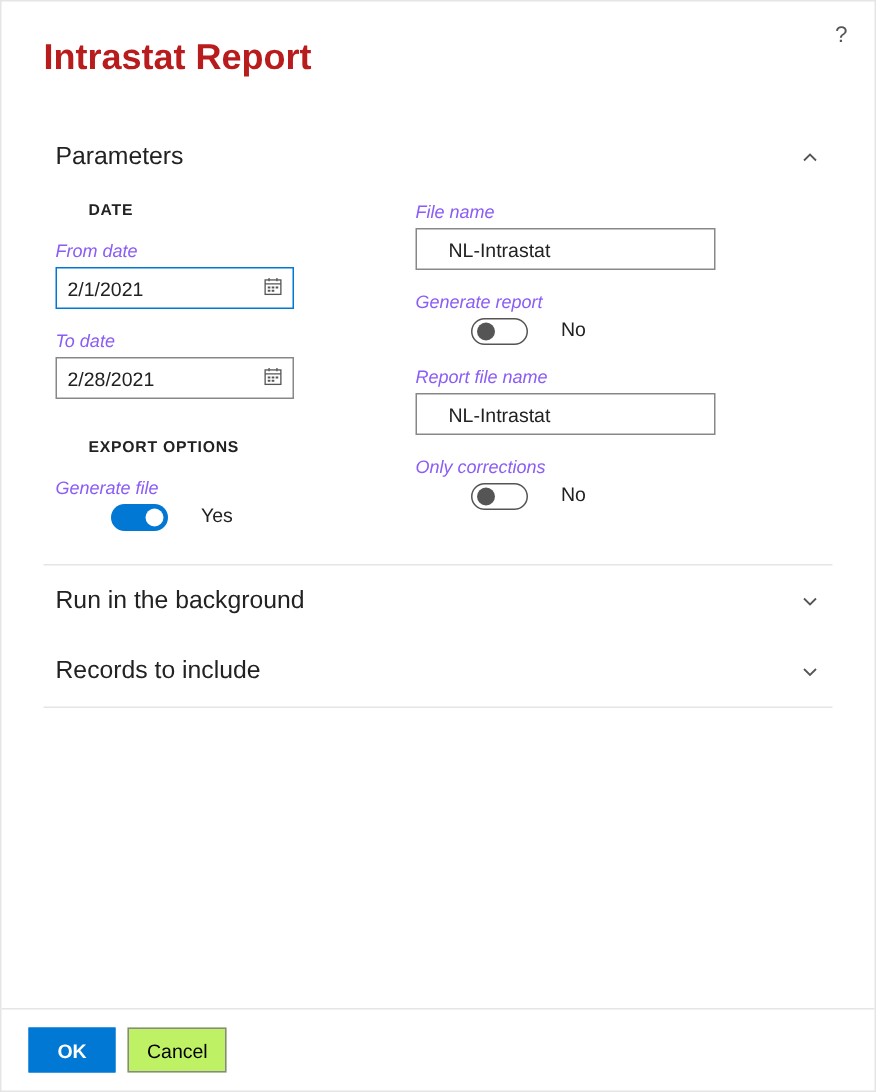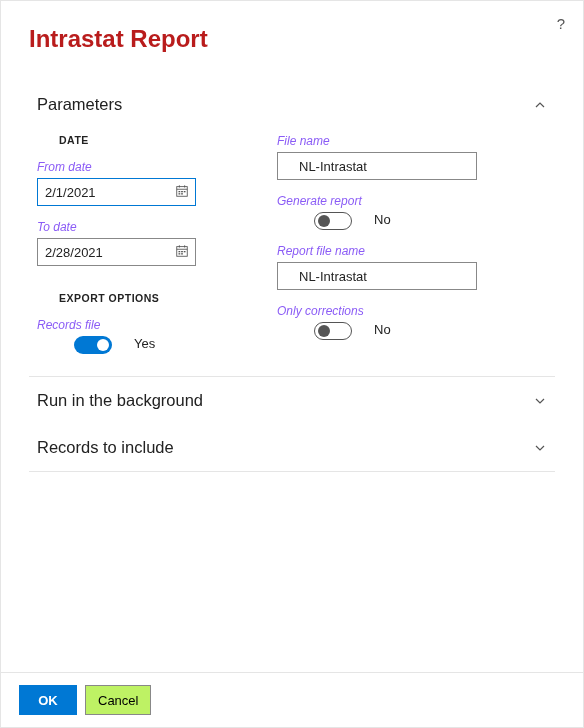--- a/index.html
+++ b/index.html
@@ -95,21 +95,21 @@
                 <rect x="7" y="8" width="2" height="1.5" fill="currentColor"></rect>
                 <rect x="10" y="8" width="2" height="1.5" fill="currentColor"></rect>
                 <rect x="4" y="10.5" width="2" height="1.5" fill="currentColor"></rect>
                 <rect x="7" y="10.5" width="2" height="1.5" fill="currentColor"></rect>
               </svg>
           </span>
         </div>
 
         <div class="ex-options">
           <div class="group-label">EXPORT OPTIONS</div>
-          <div class="field-label">Records file</div>
+          <div class="field-label">Generate file</div>
           <div class="toggle-row">
             <div class="toggle toggle-on">
               <div class="toggle-knob"></div>
             </div>
             <span class="toggle-text">Yes</span>
           </div>
         </div>
       </div>
 
       <div class="col col-right">

